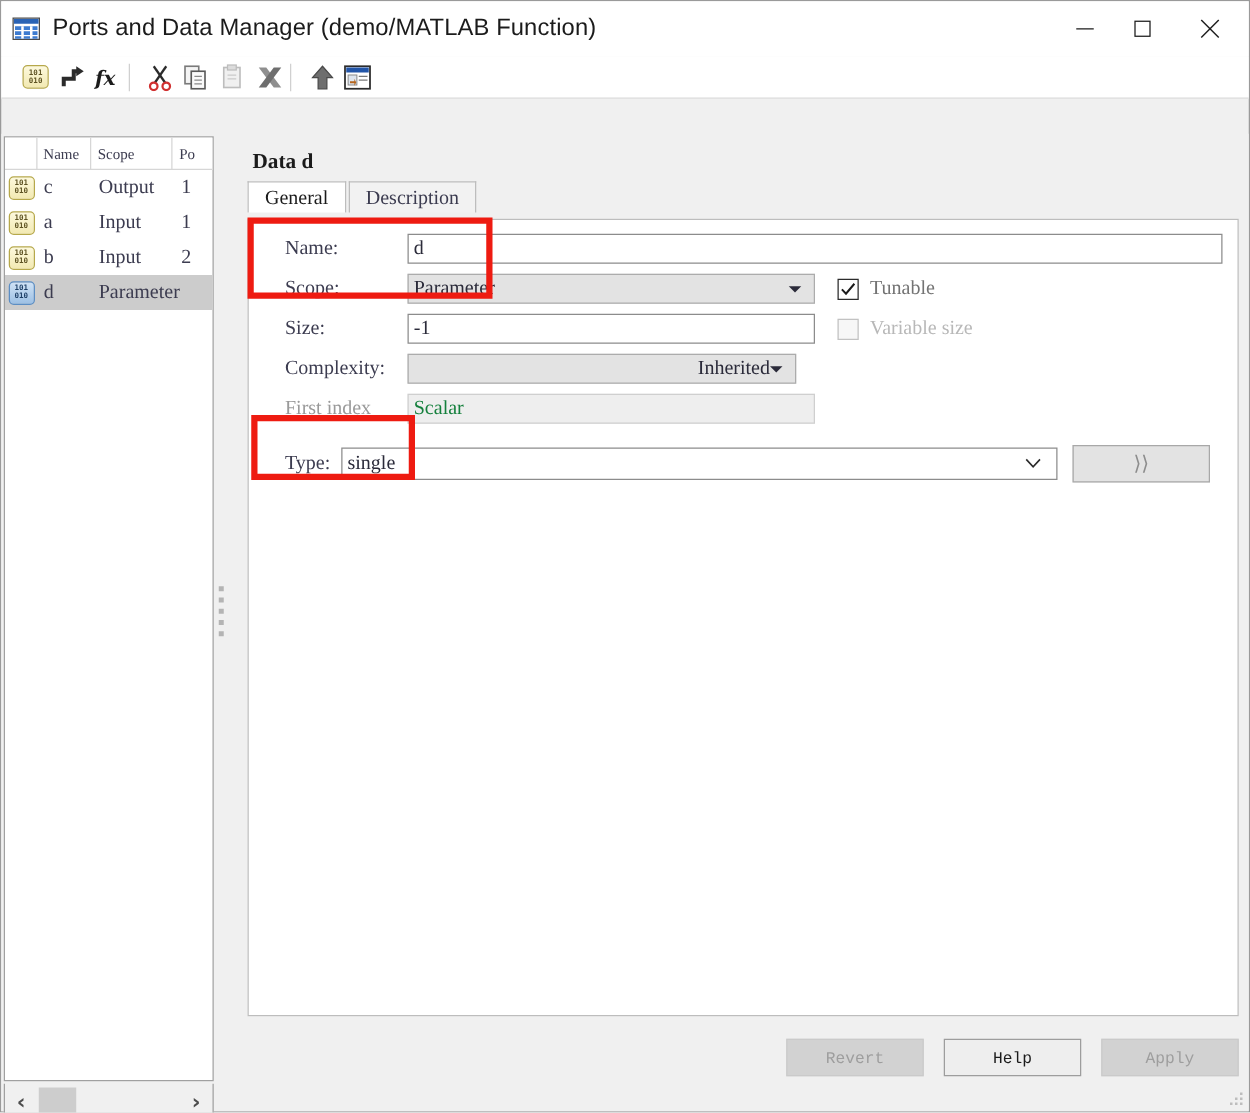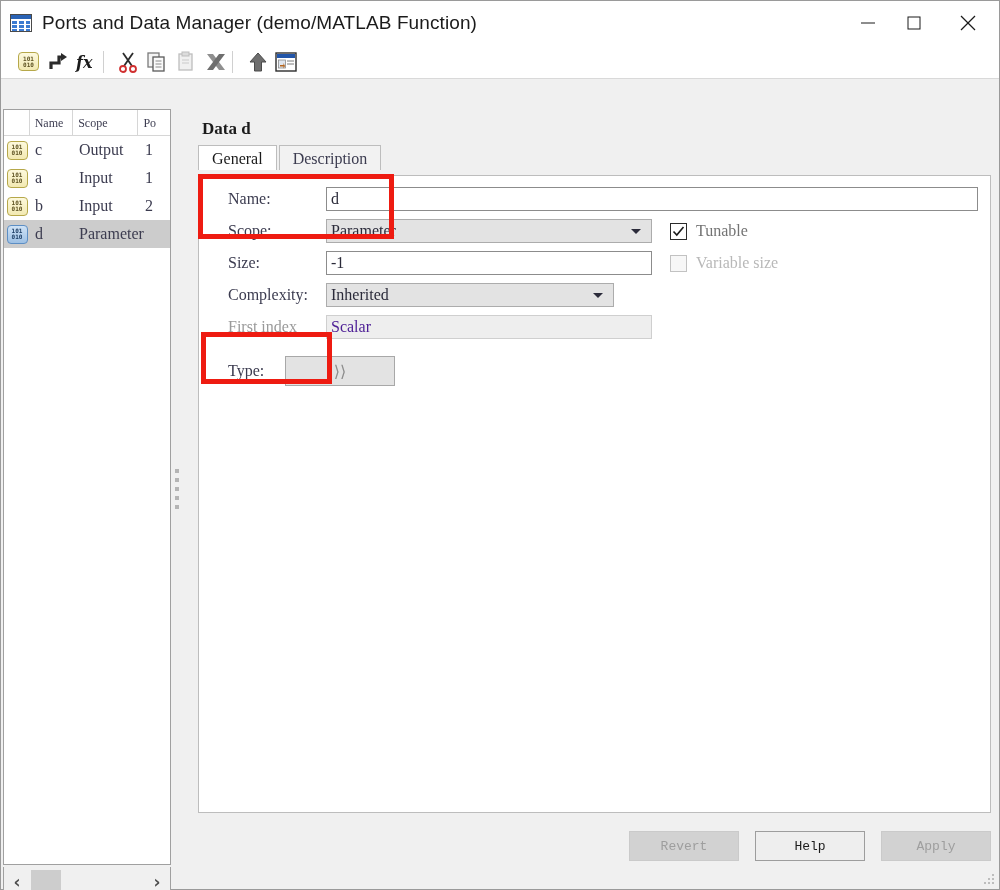--- a/index.html
+++ b/index.html
@@ -266,21 +266,21 @@
     font-size: 16px;
     color: #2b2b3a;
     padding: 0 4px;
     line-height: 22px;
     white-space: nowrap;
     overflow: hidden;
   }
   .ftext.disabled {
     background: #eeeeee;
     border-color: #cfcfcf;
-    color: #4c1d95;
+    color: #15803d;
   }
 
   .fcombo {
     height: 24px;
     border: 1px solid #acacac;
     background: #e3e3e3;
     font-family: "Liberation Serif", serif;
     font-size: 16px;
     color: #2b2b3a;
     padding: 0 4px;
@@ -598,33 +598,41 @@
             <div class="flabel">Size:</div>
             <div class="ftext" style="width:326px;">-1</div>
             <div class="chk-wrap">
               <div class="chkbox dis"></div>
               <div class="chk-label dim">Variable size</div>
             </div>
           </div>
 
           <div class="frow">
             <div class="flabel">Complexity:</div>
-            <div class="fcombo" style="width:288px;">
+            <div class="fcombo" style="width:311px;text-align:right;">
               <span class="cval">Inherited</span>
               <span class="caret"></span>
             </div>
           </div>
 
           <div class="frow">
             <div class="flabel dim">First index</div>
             <div class="ftext disabled" style="width:326px;">Scalar</div>
           </div>
 
           <div class="frow" style="margin-top:16px;height:30px;">
             <div class="flabel" style="width:45px;">Type:</div>
+            <div class="fselect" style="width:573px;">
+              <span class="sval">single</span>
+              <span class="chev">
+                <svg width="13" height="9" viewBox="0 0 13 9">
+                  <path d="M1 1.5 L6.5 7.5 L12 1.5" fill="none" stroke="#2b2b2b" stroke-width="1.3"></path>
+                </svg>
+              </span>
+            </div>
             <div class="xbtn">⟩⟩</div>
           </div>
 
         </div>
       </div>
 
       <div id="btnbar">
         <div class="dlgbtn disabled">Revert</div>
         <div class="dlgbtn enabled">Help</div>
         <div class="dlgbtn disabled">Apply</div>

